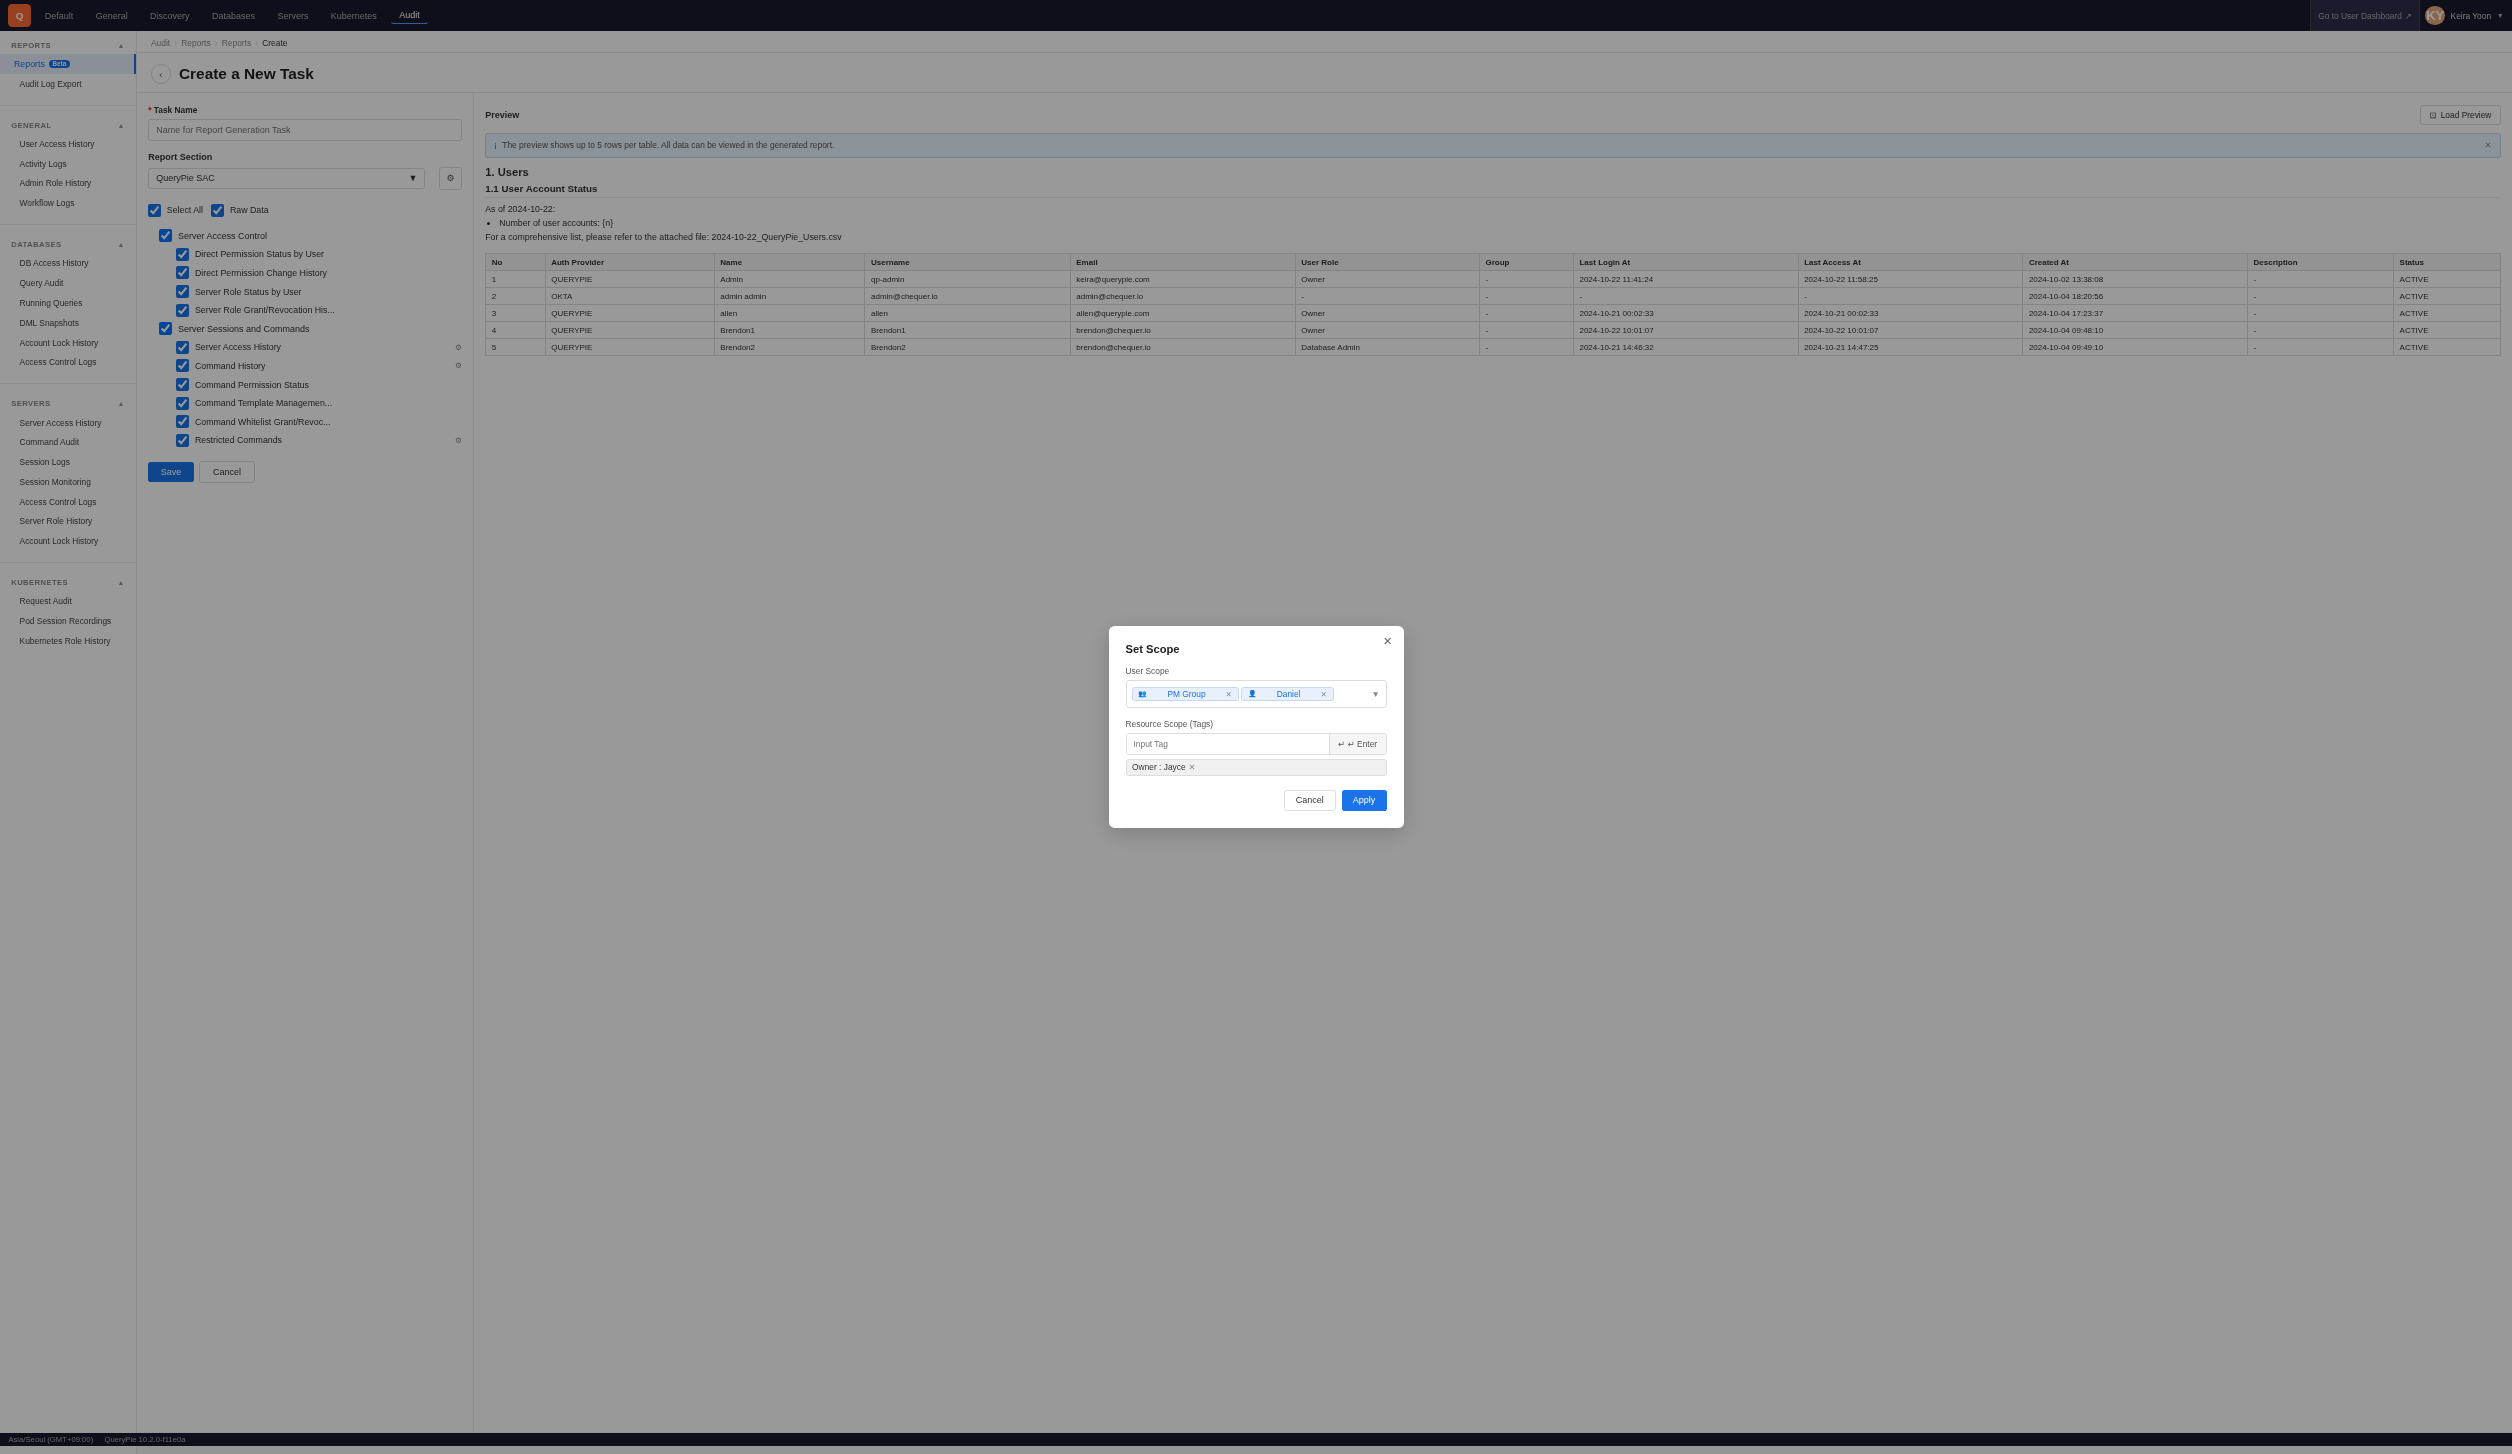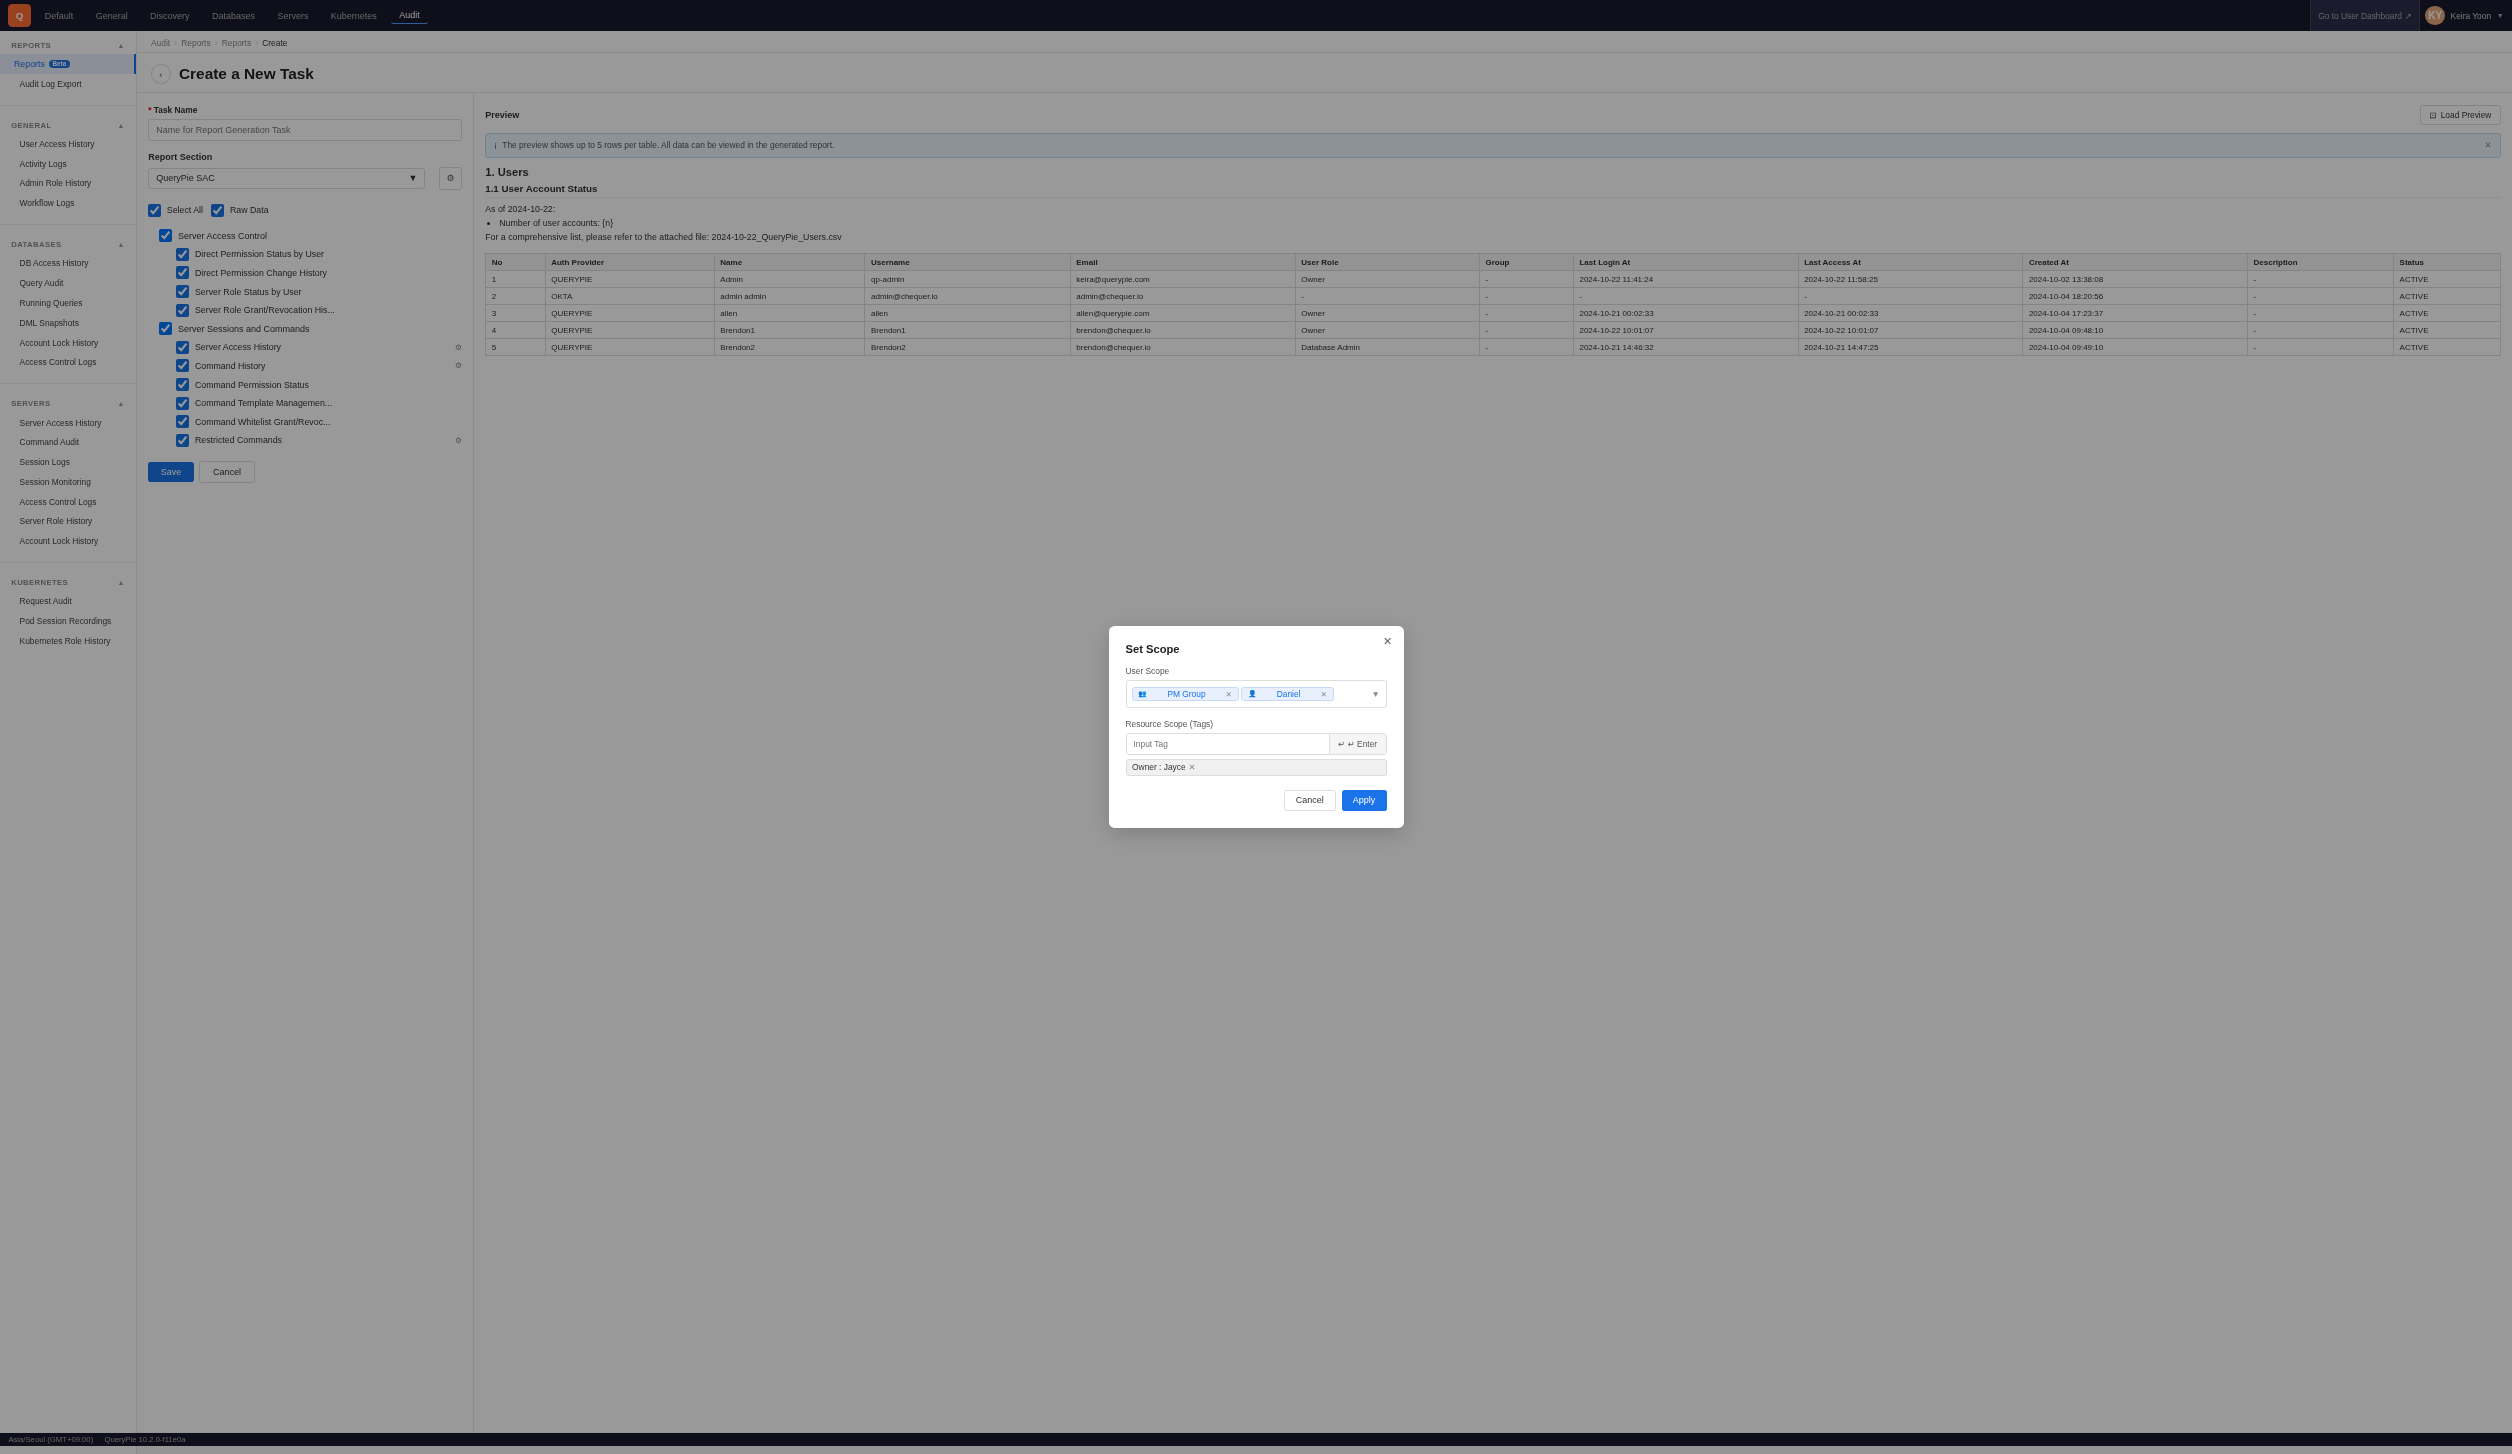--- a/index.html
+++ b/index.html
@@ -5,21 +5,21 @@
     * { box-sizing: border-box; margin: 0; padding: 0; }
     body { font-family: -apple-system, BlinkMacSystemFont, 'Segoe UI', sans-serif; font-size: 9px; background: #f5f5f5; color: #333; height: 100vh; overflow: hidden; }
 
     
     .top-nav { display: flex; align-items: center; background: #1a1a2e; height: 31px; padding: 0 8.4px; gap: 5.6px; }
     .top-nav .logo { width: 22.4px; height: 22.4px; background: #ff6b35; border-radius: 4.2px; display: flex; align-items: center; justify-content: center; color: white; font-weight: bold; font-size: 9.8px; flex-shrink: 0; }
     .top-nav .nav-tab { color: #aaa; padding: 2.8px 8.4px; cursor: pointer; font-size: 9px; border-radius: 2.8px; text-align: right; }
     .top-nav .nav-tab.active { color: white; border-bottom: 1.4px solid #4a9eff; }
     .top-nav .spacer { flex: 1; }
     .top-nav .go-dashboard { background: #2d2d4e; color: #aaa; border: 0.7px solid #444; border-radius: 2.8px; padding: 17px 7px; font-size: 8.4px; cursor: pointer; display: flex; align-items: center; gap: 2.8px; }
-    .top-nav .user-badge { background: #e8a87c; border-radius: 50%; width: 19.6px; height: 19.6px; display: flex; align-items: center; justify-content: center; font-size: 10px; font-weight: bold; color: white; }
+    .top-nav .user-badge { background: #e8a87c; border-radius: 50%; width: 19.6px; height: 19.6px; display: flex; align-items: center; justify-content: center; font-size: 13px; font-weight: bold; color: white; }
     .top-nav .user-name { color: #ccc; font-size: 8.4px; }
 
     
     .layout { display: flex; height: calc(100vh - 31px); }
 
     
     .sidebar { width: 137px; background: #fff; border-right: 0.7px solid #e8e8e8; overflow-y: auto; flex-shrink: 0; }
     .sidebar-section { padding: 5.6px 0; }
     .sidebar-section-header { display: flex; align-items: center; justify-content: space-between; padding: 4.2px 11.2px; font-size: 7.7px; font-weight: 600; color: #888; text-transform: uppercase; letter-spacing: 0.4px; cursor: pointer; }
     .sidebar-item { padding: 4.9px 11.2px 4.9px 14px; cursor: pointer; color: #444; font-size: 8.8px; border-radius: 0; display: flex; align-items: center; gap: 4.2px; }

